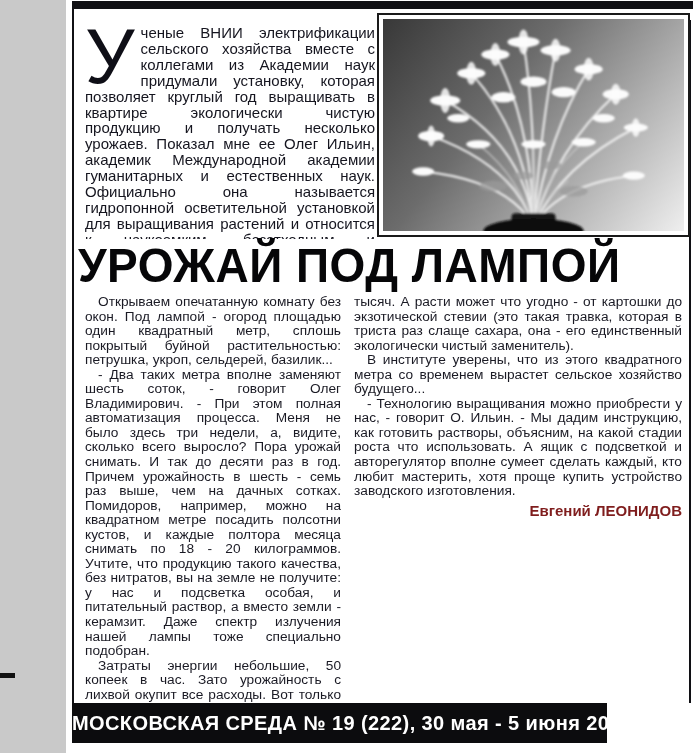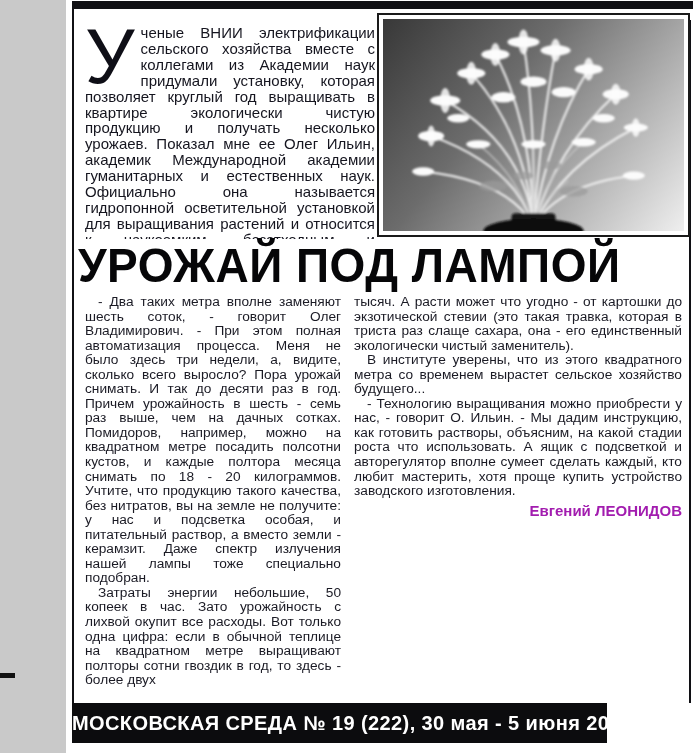--- a/index.html
+++ b/index.html
@@ -45,21 +45,21 @@
     position:absolute; left:85px; top:295px; width:597px; height:410px;
     display:flex; gap:13px; color:#1a1a24; overflow:hidden;
   }
   .col-left  { width:256px; overflow:hidden; }
   .col-right { width:328px; overflow:hidden; }
   p.para {
     margin:0; font-size:13.7px; line-height:14.55px;
     text-align:justify; text-indent:13px;
   }
   .col-right p.para:first-child { text-indent:0; }
-  .author { text-align:right; font-weight:bold; font-size:15px; margin-top:3px; color:#a21caf; }
+  .author { text-align:right; font-weight:bold; font-size:15px; margin-top:3px; color:#7f1d1d; }
 
   .banner {
     position:absolute; left:72px; top:703px; width:535px; height:40px;
     background:#0c0c0e; color:#ffffff; font-weight:bold; font-size:20px;
     text-align:center; line-height:40px; letter-spacing:0.4px; white-space:nowrap;
   }
 </style>
 </head>
 <body>
 
@@ -143,20 +143,21 @@
           <ellipse cx="150" cy="203" rx="50" ry="12" fill="#0f0f0f"></ellipse>
         </g>
       </svg>
     </div>
   </div>
 
   <div class="headline">УРОЖАЙ ПОД ЛАМПОЙ</div>
 
   <div class="body-cols">
     <div class="col-left">
+        <p class="para">Открываем опечатанную комнату без окон. Под лампой - огород площадью один квадратный метр, сплошь покрытый буйной растительностью: петрушка, укроп, сельдерей, базилик...</p>
         <p class="para">- Два таких метра вполне заменяют шесть соток, - говорит Олег Владимирович. - При этом полная автоматизация процесса. Меня не было здесь три недели, а, видите, сколько всего выросло? Пора урожай снимать. И так до десяти раз в год. Причем урожайность в шесть - семь раз выше, чем на дачных сотках. Помидоров, например, можно на квадратном метре посадить полсотни кустов, и каждые полтора месяца снимать по 18 - 20 килограммов. Учтите, что продукцию такого качества, без нитратов, вы на земле не получите: у нас и подсветка особая, и питательный раствор, а вместо земли - керамзит. Даже спектр излучения нашей лампы тоже специально подобран.</p>
         <p class="para">Затраты энергии небольшие, 50 копеек в час. Зато урожайность с лихвой окупит все расходы. Вот только одна цифра: если в обычной теплице на квадратном метре выращивают полторы сотни гвоздик в год, то здесь - более двух</p>
       </div>
     <div class="col-right">
     <p class="para">тысяч. А расти может что угодно - от картошки до экзотической стевии (это такая травка, которая в триста раз слаще сахара, она - его единственный экологически чистый заменитель).</p>
         <p class="para">В институте уверены, что из этого квадратного метра со временем вырастет сельское хозяйство будущего...</p>
         <p class="para">- Технологию выращивания можно приобрести у нас, - говорит О. Ильин. - Мы дадим инструкцию, как готовить растворы, объясним, на какой стадии роста что использовать. А ящик с подсветкой и авторегулятор вполне сумеет сделать каждый, кто любит мастерить, хотя проще купить устройство заводского изготовления.</p>
         <div class="author">Евгений ЛЕОНИДОВ</div>
       </div>
   </div>

